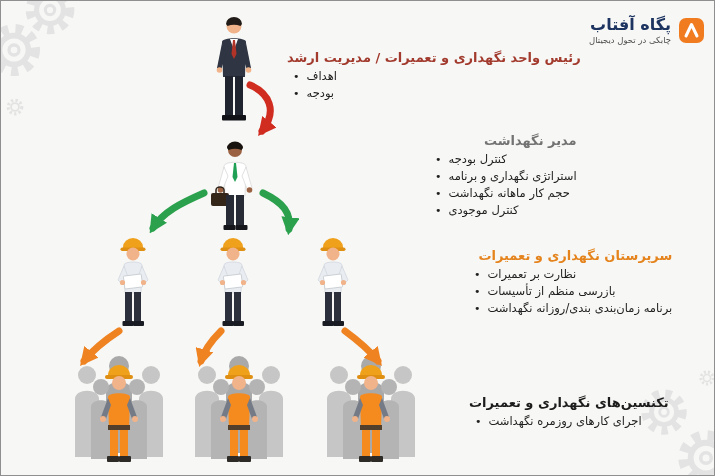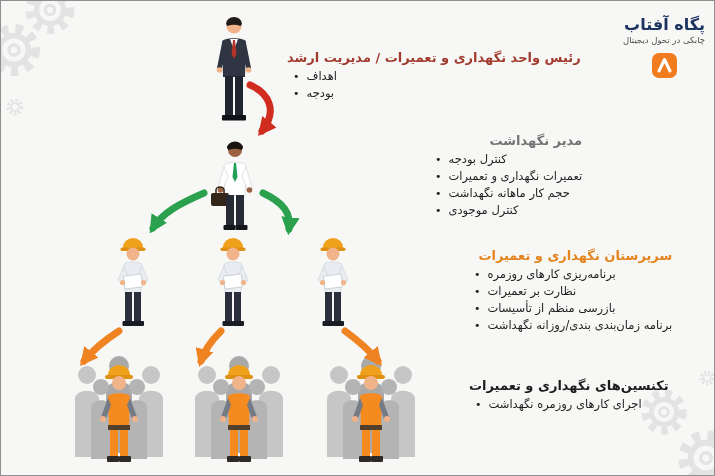--- a/index.html
+++ b/index.html
@@ -6,21 +6,21 @@
   body { background:#ffffff; font-family:"DejaVu Sans", sans-serif; }
   .canvas {
     position:relative; width:715px; height:476px;
     background:#f7f7f5; border:1px solid #8f8f8f; overflow:hidden;
   }
   .gear { position:absolute; pointer-events:none; }
   .fig { position:absolute; }
   .fig svg { width:100%; height:100%; display:block; }
   .arrows { position:absolute; left:0; top:0; width:715px; height:476px; pointer-events:none; }
 
-  .logo { position:absolute; top:15px; right:9px; display:flex; align-items:center; gap:7px;flex-direction:column; }
+  .logo { position:absolute; top:15px; right:9px; display:flex; align-items:center; gap:7px; }
   .logo-text { text-align:right; }
   .logo-title { font-size:16px; font-weight:bold; color:#1d3461; line-height:18px; }
   .logo-tagline { font-size:8.5px; color:#4e4e4e; letter-spacing:.4px; margin-top:1px; }
 
   .textblock { position:absolute; }
   .tb-heading { font-weight:bold; font-size:13px; margin-bottom:3px; white-space:nowrap; }
   .bullet-row { display:flex; align-items:flex-end; gap:7px; font-size:11.5px;
                 color:#1f1f1f; line-height:17px; padding-left:6px; white-space:nowrap; }
   .bullet-row::before { content:"\2022"; font-size:11px; line-height:17px; color:#1f1f1f; }
   .lv1 .tb-heading { color:#a23b2e; }
@@ -310,46 +310,43 @@
         <span dir="rtl">بودجه</span>
       </div>
   </div>
 
   <div class="textblock lv2" style="left:428px;top:132px">
     <div class="tb-heading" dir="rtl">مدیر نگهداشت</div>
     <div class="bullet-row">
         <span dir="rtl">کنترل بودجه</span>
       </div>
     <div class="bullet-row">
-        <span dir="rtl">تعمیرات نگهداری و تعمیرات</span>
+        <span dir="rtl">استراتژی نگهداری و برنامه</span>
       </div>
     <div class="bullet-row">
         <span dir="rtl">حجم کار ماهانه نگهداشت</span>
       </div>
     <div class="bullet-row">
         <span dir="rtl">کنترل موجودی</span>
       </div>
   </div>
 
   <div class="textblock lv3" style="left:467px;top:247px">
     <div class="tb-heading" dir="rtl">سرپرستان نگهداری و تعمیرات</div>
     <div class="bullet-row">
-        <span dir="rtl">برنامه‌ریزی کارهای روزمره</span>
-      </div>
-    <div class="bullet-row">
         <span dir="rtl">نظارت بر تعمیرات</span>
       </div>
     <div class="bullet-row">
         <span dir="rtl">بازرسی منظم از تأسیسات</span>
       </div>
     <div class="bullet-row">
         <span dir="rtl">برنامه زمان‌بندی بندی/روزانه نگهداشت</span>
       </div>
   </div>
 
-  <div class="textblock lv4" style="left:468px;top:377px">
+  <div class="textblock lv4" style="left:468px;top:394px">
     <div class="tb-heading" dir="rtl">تکنسین‌های نگهداری و تعمیرات</div>
     <div class="bullet-row">
         <span dir="rtl">اجرای کارهای روزمره نگهداشت</span>
       </div>
   </div>
 
 </div>
 
 </body></html>

